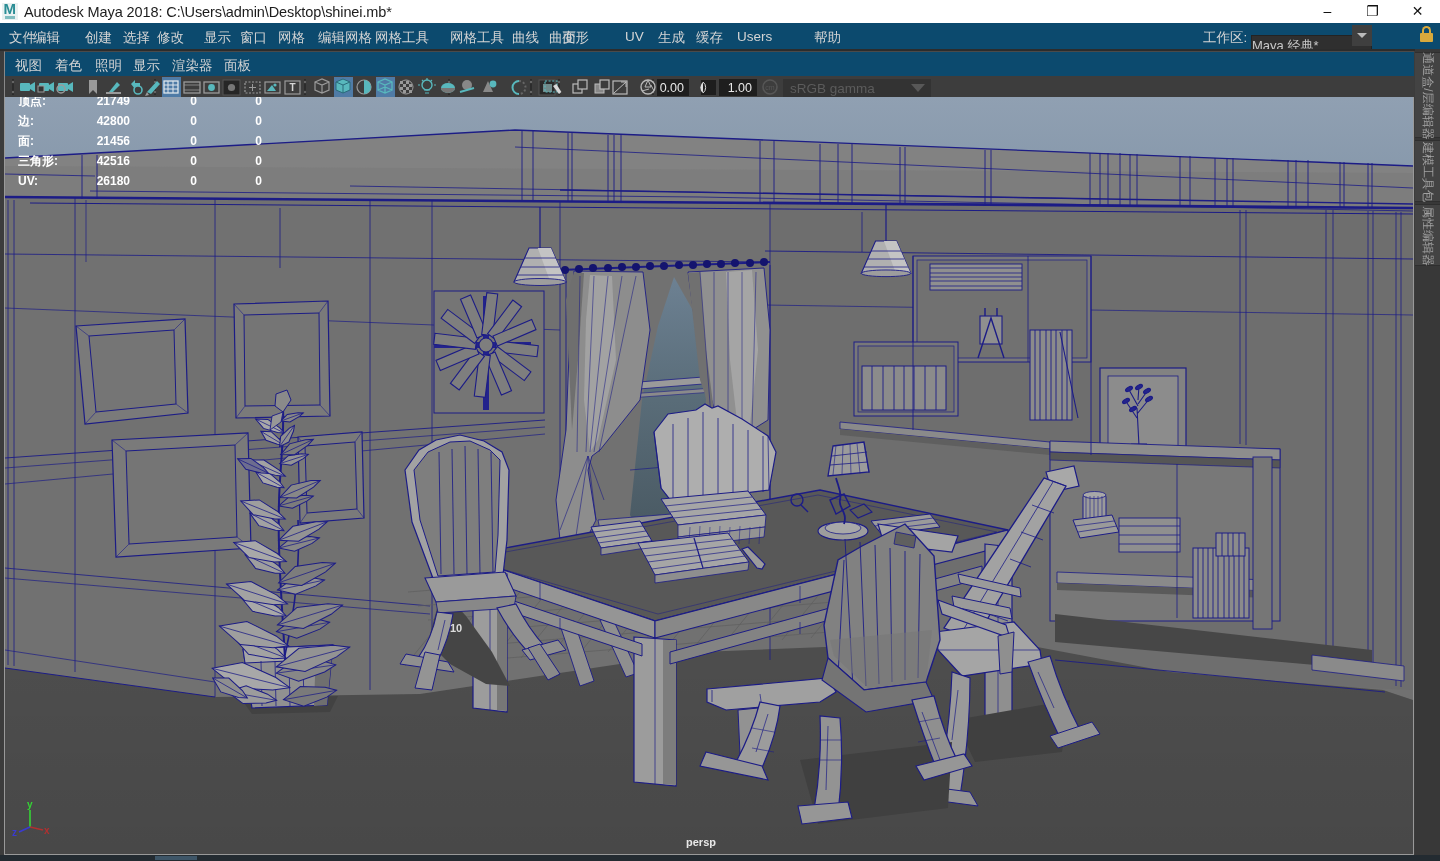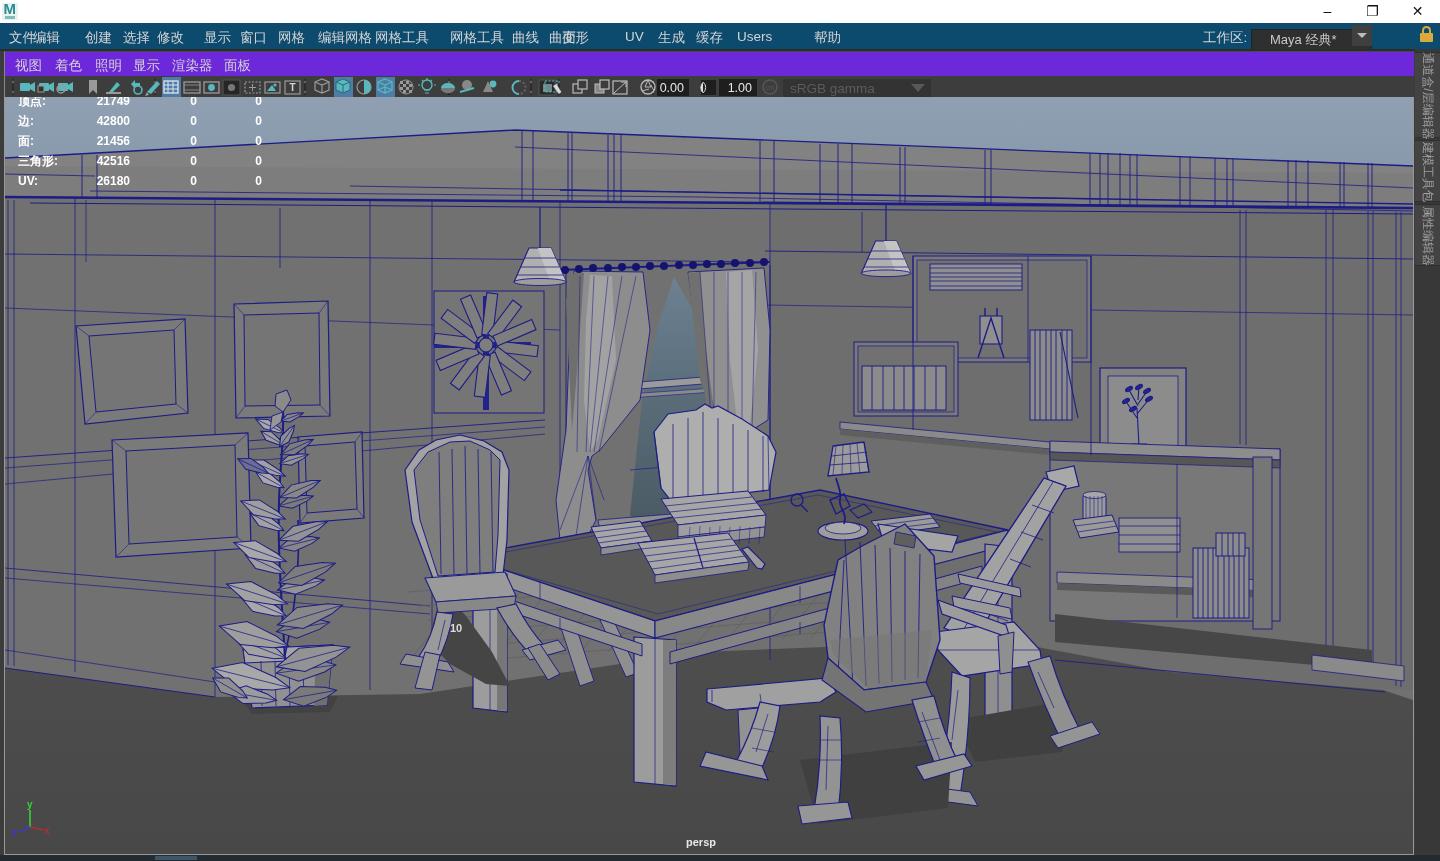--- a/index.html
+++ b/index.html
@@ -2,40 +2,41 @@
 <html><head><meta charset="utf-8"><style>
 * { margin:0; padding:0; box-sizing:border-box; }
 body { width:1440px; height:861px; overflow:hidden; font-family:"Liberation Sans",sans-serif; background:#3c3c3c; }
 .titlebar { position:absolute; left:0; top:0; width:1440px; height:23px; background:#ffffff; }
 .title-ico { position:absolute; left:2px; top:3px; width:16px; height:17px; background:#e9f1f1; }
 .title-ico span { position:absolute; left:1.5px; top:-3px; font-weight:bold; font-size:15px; color:#2a8d95; font-family:"Liberation Sans",sans-serif;}
 .title-txt { position:absolute; left:24px; top:3.5px; font-size:14.5px; color:#1c1c1c; letter-spacing:-0.1px; }
 .winbtn { position:absolute; top:0; width:45px; height:22px; color:#111; text-align:center; font-size:14px; line-height:22px;}
 .menubar { position:absolute; left:0; top:23px; width:1440px; height:26px; background:#0c4a6e; color:#d4d4d4; font-size:13.5px; }
 .menubar .wrap { position:absolute; top:6px; left:0; width:100%; height:18px; }
-.wsbox { position:absolute; left:1251px; top:6px; width:121px; height:21px; background:#2f2f2f; border:1px solid #232323; color:#c8c8c8; font-size:13px; line-height:20px; padding-left:18px; }
+.wsbox { position:absolute; left:1251px; top:12px; width:121px; height:21px; background:#2f2f2f; border:1px solid #232323; color:#c8c8c8; font-size:13px; line-height:20px; padding-left:0; }
 .wsarrow { position:absolute; left:1352px; top:2px; width:20px; height:21px; background:#3f3f3f; }
 .wsarrow:after { content:""; position:absolute; left:5px; top:8px; border:5px solid transparent; border-top-color:#bbb; }
 .lock { position:absolute; left:1420px; top:3px; width:13px; height:16px; }
 .lock .b { position:absolute; left:0; bottom:0; width:13px; height:9px; background:#d8a93c; border-radius:1px;}
 .lock .s { position:absolute; left:2px; top:0px; width:9px; height:9px; border:2px solid #d8a93c; border-radius:5px 5px 0 0; border-bottom:none;}
-.panelrow { position:absolute; left:4px; top:51px; width:1410px; height:25px; background:#6d28d9; color:#d4d4d4; font-size:13.5px; border-left:1px solid #888; border-top:1px solid #4a4a4a;}
+.panelrow { position:absolute; left:4px; top:51px; width:1410px; height:25px; background:#0c4a6e; color:#d4d4d4; font-size:13.5px; border-left:1px solid #888; border-top:1px solid #4a4a4a;}
 .seam { position:absolute; left:0; top:49px; width:1440px; height:2px; background:#2c2c2c; }
 .toolrow { position:absolute; left:4px; top:76px; width:1410px; height:22px; background:#3d3d3d; border-left:1px solid #888;}
 .viewport { position:absolute; left:4px; top:97px; width:1410px; height:758px; border-left:1px solid #999; border-bottom:1px solid #999; border-right:1px solid #999; }
 .sidebar { position:absolute; left:1415px; top:49px; width:25px; height:807px; background:#383838; }
 .bottombar { position:absolute; left:0; top:855px; width:1440px; height:6px; background:#232b31; }
 .bottombar .seg { position:absolute; left:155px; top:1px; width:42px; height:4px; background:#3e5668; }
 svg { display:block; }
 </style></head><body>
 <div class="titlebar">
   <div class="title-ico">
       <span>M</span>
       <div style="position:absolute;left:3px;bottom:1px;width:10px;height:3px;background:#7fbcbf;"></div>
     </div>
+  <div class="title-txt">Autodesk Maya 2018: C:\Users\admin\Desktop\shinei.mb*</div>
   <div class="winbtn" style="right:90px">–</div>
   <div class="winbtn" style="right:45px">❐</div>
   <div class="winbtn" style="right:0">✕</div>
 </div>
 <div class="menubar">
   <div class="wrap">
       <span style="position:absolute;left:9px;top:0">文件</span>
       <span style="position:absolute;left:33px;top:0">编辑</span>
       <span style="position:absolute;left:85px;top:0">创建</span>
       <span style="position:absolute;left:123px;top:0">选择</span>

